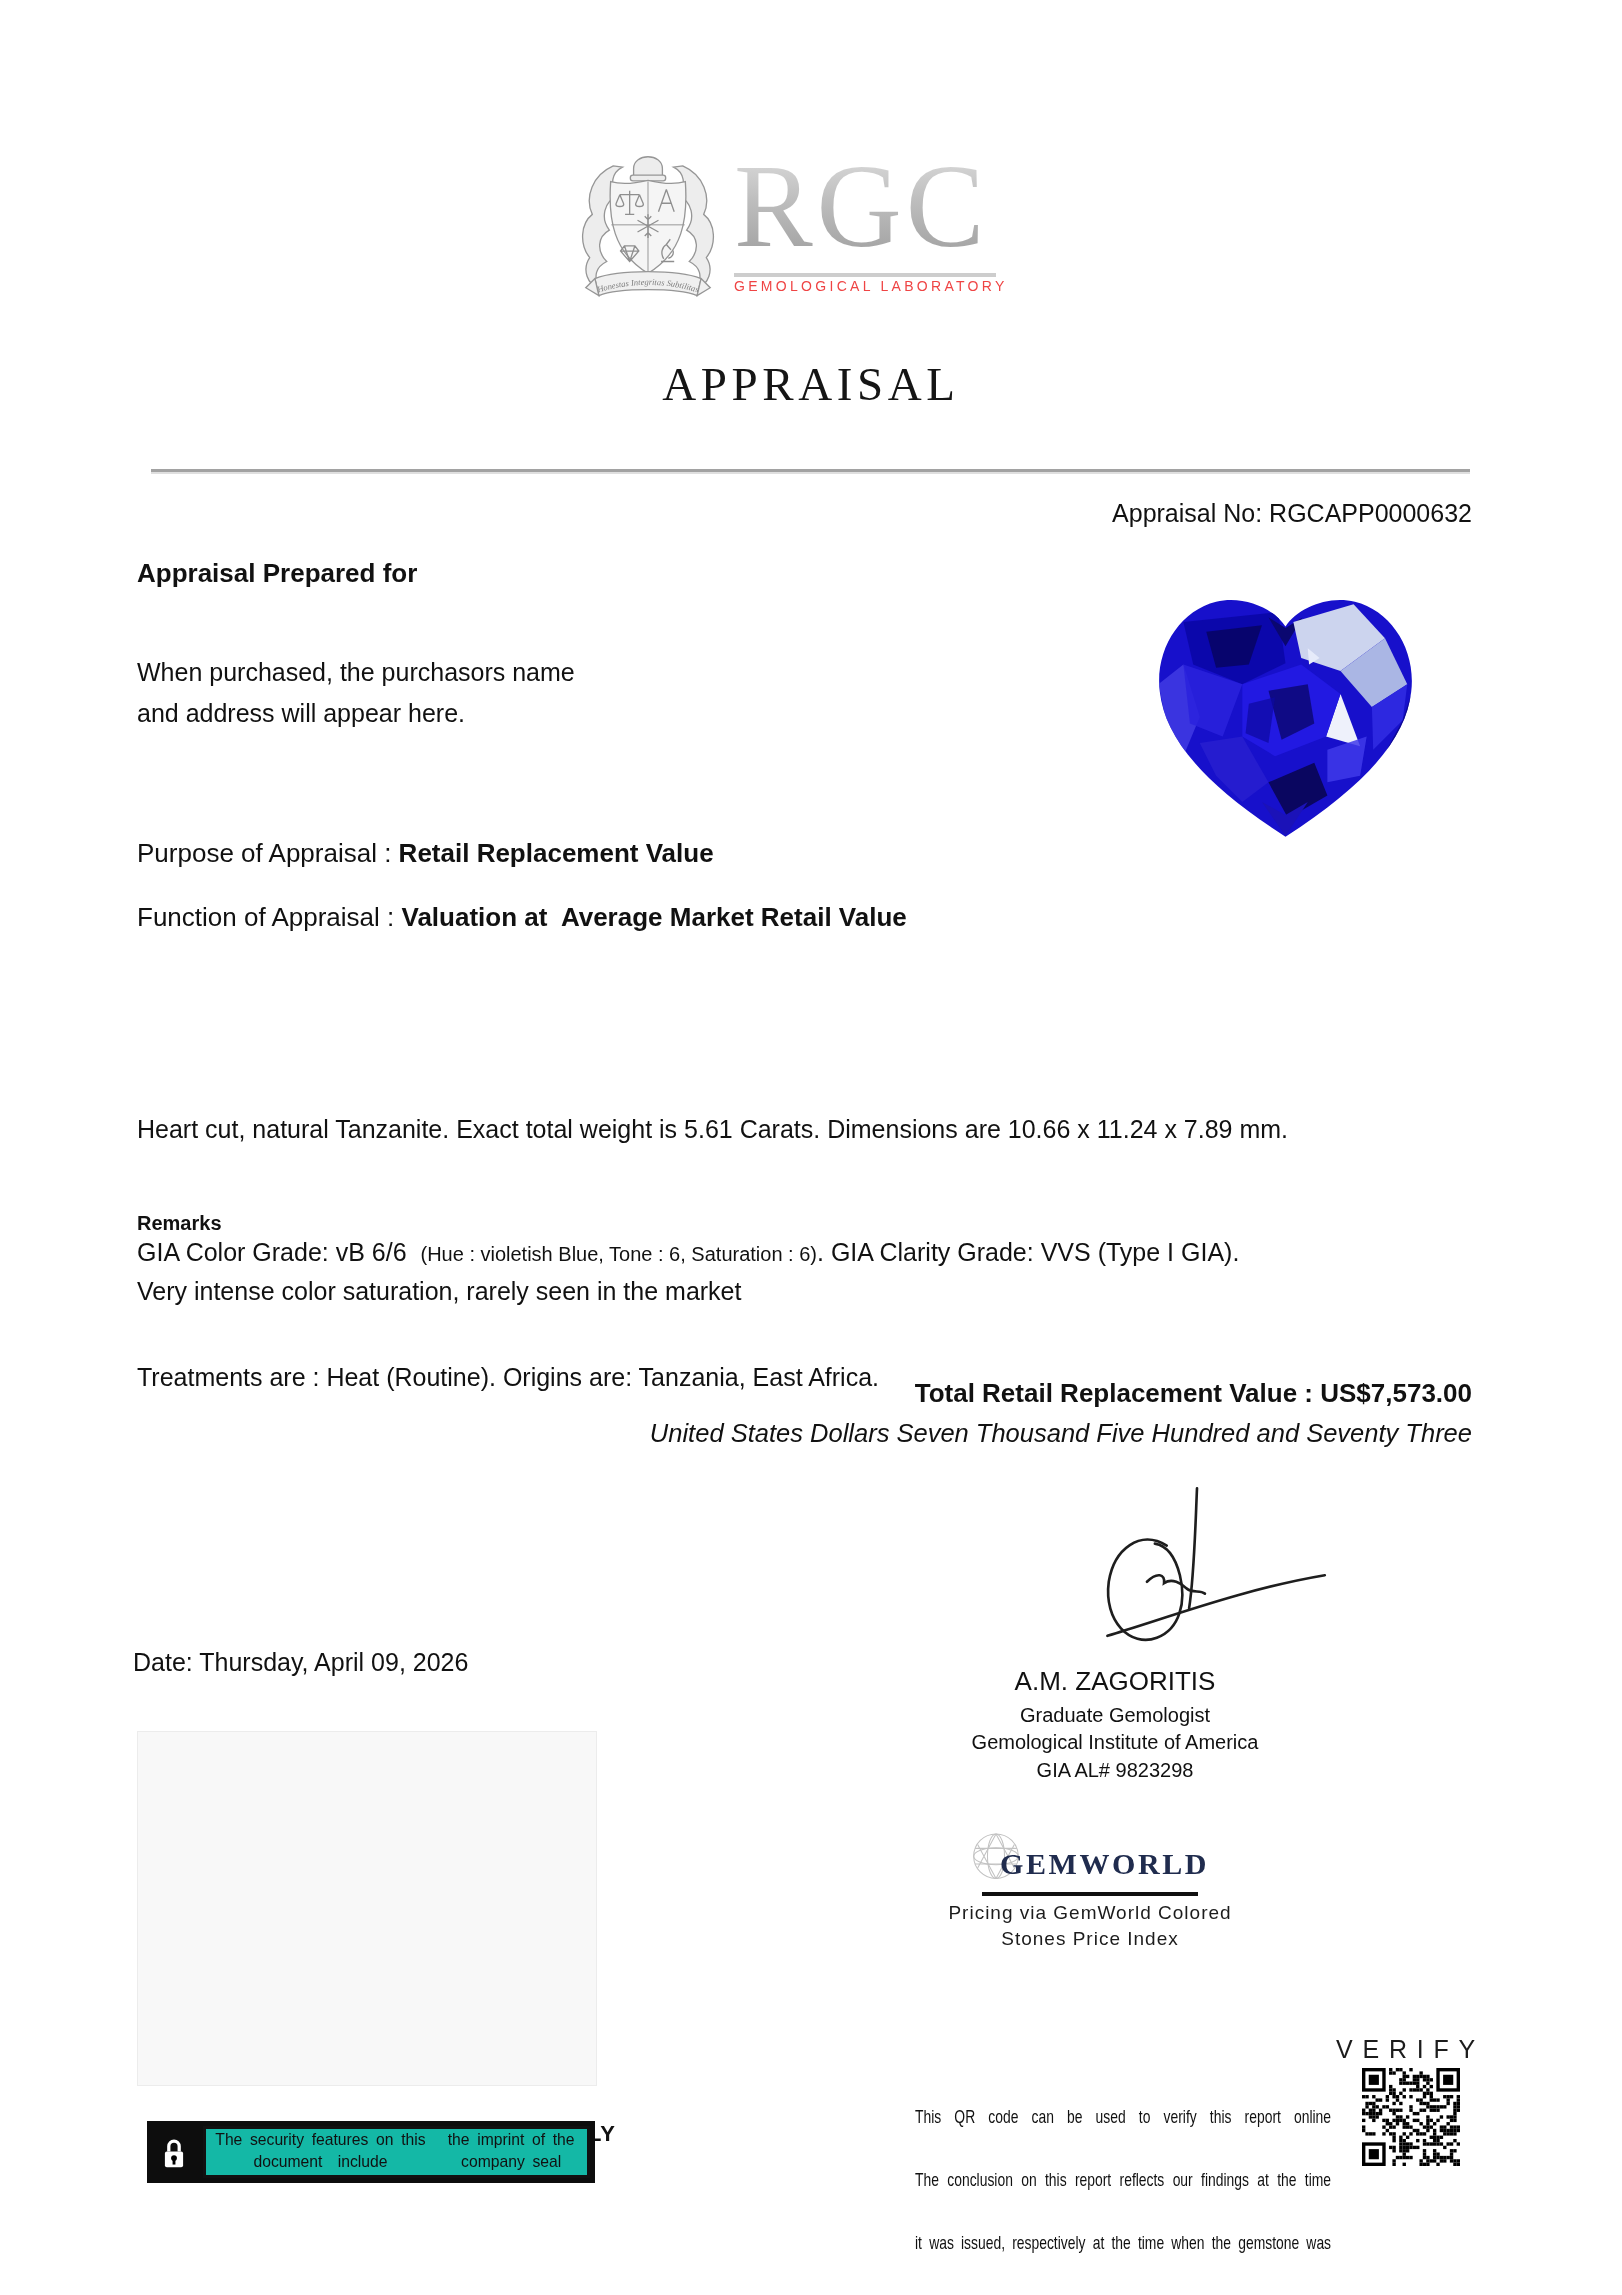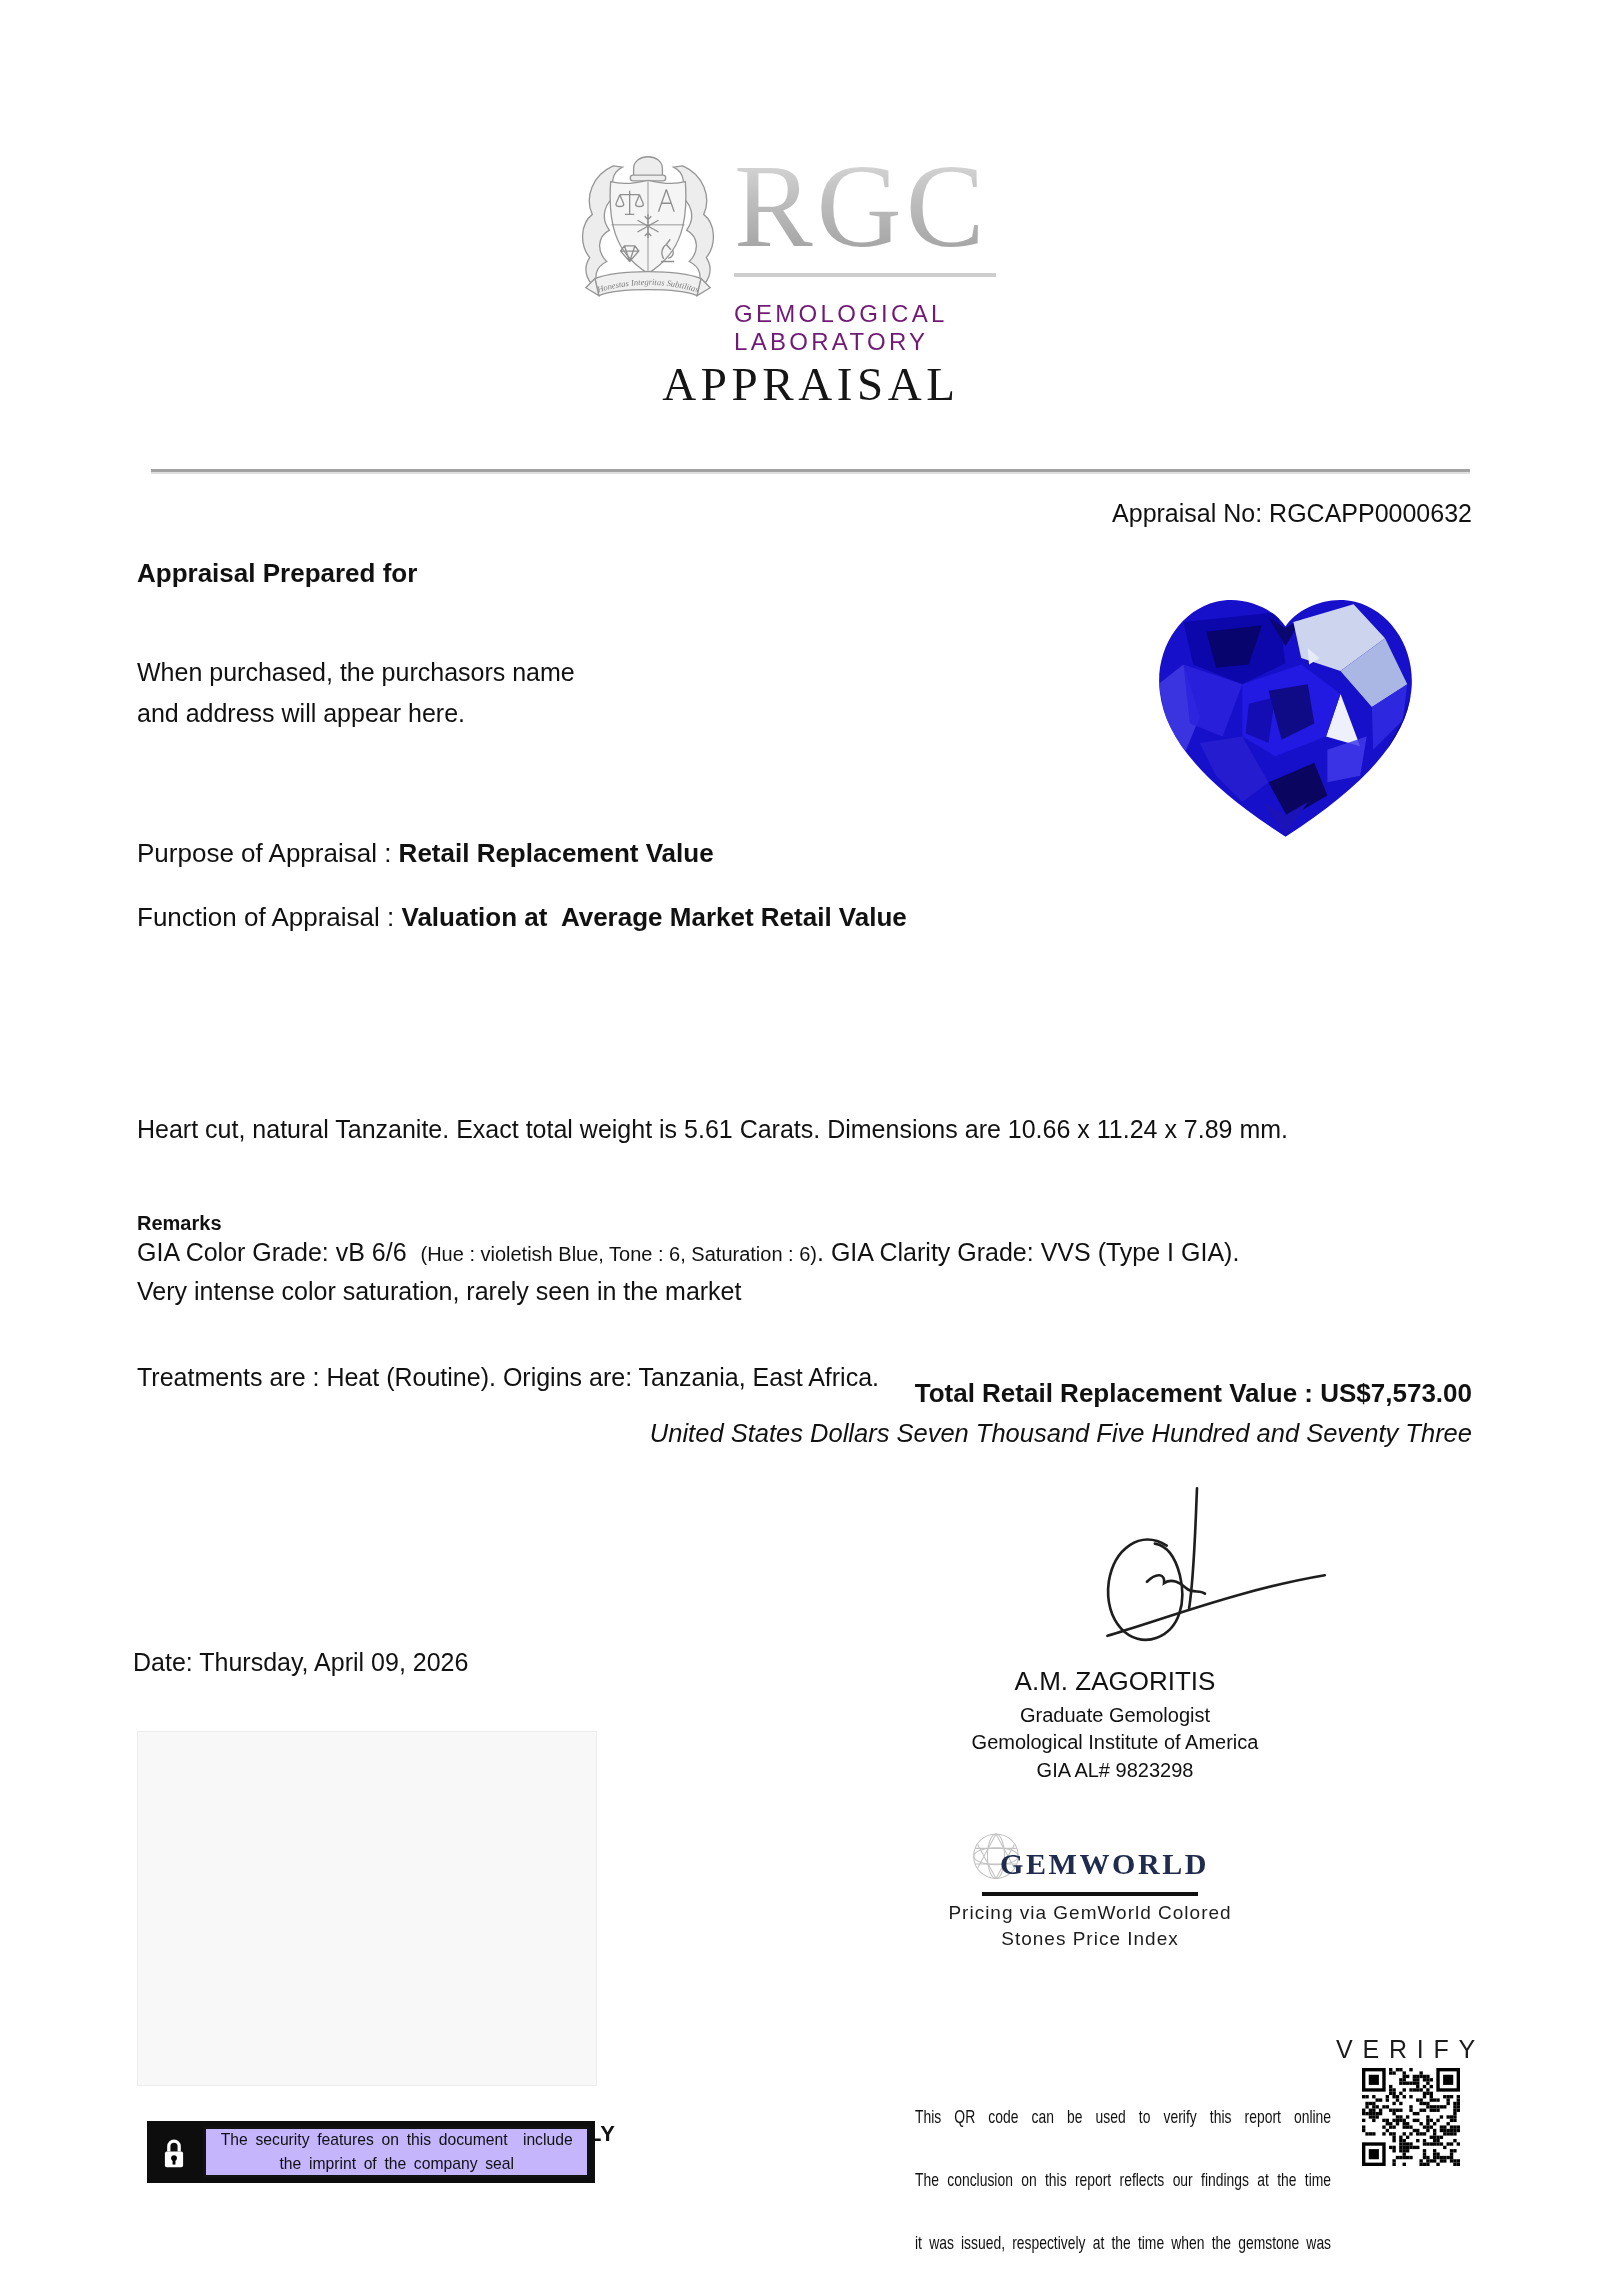--- a/index.html
+++ b/index.html
@@ -9,21 +9,21 @@
   .pre{white-space:pre-wrap;}
 
   
   .crest-svg{position:absolute;left:572px;top:141px;width:152px;height:169px;}
   .logo-text{position:absolute;left:734px;top:148px;width:308px;}
   .rgc-wordmark{font-family:"Liberation Serif","DejaVu Serif",serif;font-size:118px;line-height:1;
     letter-spacing:3.9px;background:linear-gradient(180deg,#dedede 0%,#bdbdbd 45%,#9d9d9d 100%);
     -webkit-background-clip:text;background-clip:text;color:transparent;
     text-shadow:none;}
   .logo-rule{margin-top:6.5px;width:262px;height:4.6px;background:#cdcdcd;}
-  .logo-sub{margin-top:23px;font-size:24px;letter-spacing:3.3px;color:#701a75;}
+  .logo-sub{margin-top:1px;font-size:14px;letter-spacing:3.3px;color:#ef4444;}
 
   .doc-title{position:absolute;top:357px;left:0;width:100%;text-align:center;
     font-family:"Liberation Serif","DejaVu Serif",serif;font-size:47px;letter-spacing:4.6px;color:#151515;}
 
   .hr-line{position:absolute;top:469px;left:151px;width:1319px;height:3.3px;
     background:#a2a2a2;border-bottom:2px solid #dfdfdf;}
 
   .appr-no{position:absolute;top:499px;left:589px;right:150px;text-align:right;font-size:25px;}
 
   .prepared-heading{position:absolute;top:558px;left:137px;font-size:26px;font-weight:bold;}
@@ -67,22 +67,22 @@
   .qr-svg{position:absolute;left:1362px;top:2068px;width:98px;height:98px;}
 
   .qr-text{position:absolute;left:915px;top:2065px;width:530px;font-size:17.7px;line-height:21px;
     transform:scaleX(0.785);transform-origin:left top;}
   .qr-text .jline{text-align:justify;text-align-last:justify;}
 
   .important-line{position:absolute;left:148px;top:2089px;font-size:22px;font-weight:bold;letter-spacing:0.7px;margin-top:32px;}
 
   .security-box{position:absolute;left:147px;top:2121px;width:448px;height:62px;background:#0d0d0d;}
   .padlock-svg{position:absolute;left:14.4px;top:15.7px;width:26px;height:33px;}
-  .security-inner{position:absolute;left:56px;top:4.6px;right:4.6px;bottom:4.6px;background:#c4b5fd;
-    border:3.3px solid #111;display:flex;flex-direction:column;justify-content:space-between;
+  .security-inner{position:absolute;left:56px;top:4.6px;right:4.6px;bottom:4.6px;background:#14b8a6;
+    border:3.3px solid #111;display:flex;flex-direction:row;justify-content:flex-end;
     text-align:center;font-size:15.7px;line-height:22px;word-spacing:3.3px;color:#111;}
 
   .gem-svg{position:absolute;left:1144px;top:586px;width:283px;height:252px;}
 </style>
 </head>
 <body>
 
 <div class="page">
 
   <svg class="crest-svg" viewBox="0 0 230 258">

